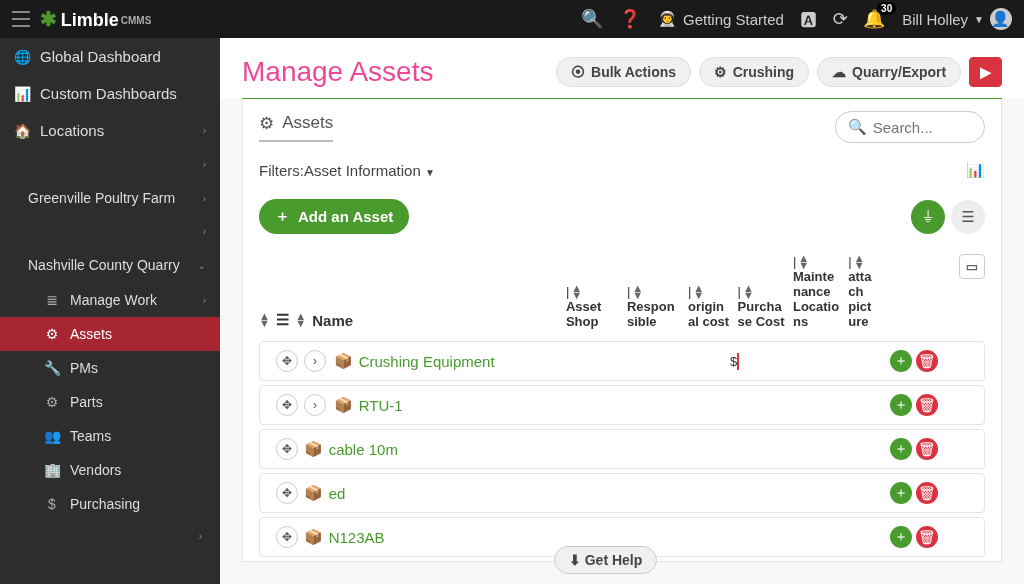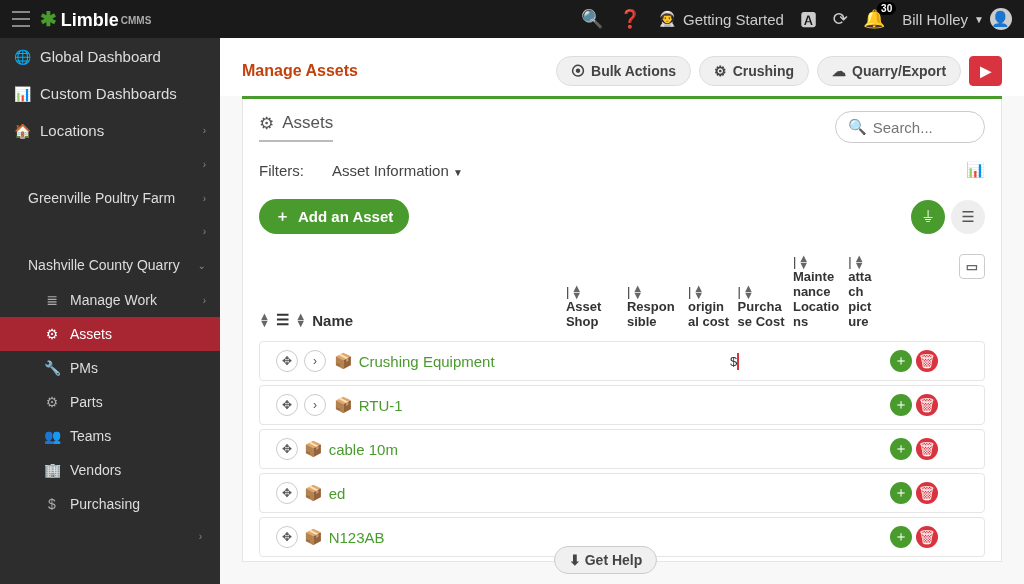--- a/index.html
+++ b/index.html
@@ -26,33 +26,33 @@
 .side-item .arrow { margin-left: auto; font-size: 10px; color: #888; }
 .side-sub { padding-left: 28px; font-size: 14px; }
 .side-active { background: #a72631; color: #fff; position: relative; }
 .side-active::after { content: ''; position: absolute; right: -8px; top: 50%; transform: translateY(-50%); border: 8px solid transparent; border-right-color: #fff; }
 .side-third { padding-left: 44px; font-size: 14px; display: flex; align-items: center; gap: 10px; padding-top: 9px; padding-bottom: 9px; }
 .side-ico { width: 16px; text-align: center; color: #aaa; font-size: 14px; }
 
 
 .main { flex: 1; background: #f8f8f8; overflow-y: auto; display: flex; flex-direction: column; }
 .main-header { padding: 18px 22px 10px 22px; display: flex; align-items: center; background: #fff; }
-.page-title { font-size: 16px; font-weight: 700; color: #c2410c; }
+.page-title { font-size: 28px; font-weight: 400; color: #ec4899; }
 .header-actions { margin-left: auto; display: flex; gap: 8px; }
 .pill-btn { background: #f0f0f0; border: 1px solid #ddd; border-radius: 16px; padding: 6px 14px; font-size: 14px; font-weight: 600; color: #444; cursor: pointer; display: inline-flex; align-items: center; gap: 6px; }
 .pill-btn.red { background: #d9333f; border-color: #d9333f; color: #fff; border-radius: 4px; padding: 6px 10px; }
 .green-divider { height: 3px; background: #4a9b2e; margin: 0 22px; }
 
 .panel { margin: 0 22px 22px 22px; background: #fff; border: 1px solid #e5e5e5; border-top: none; }
 .panel-head { padding: 12px 16px; display: flex; align-items: center; }
 .panel-title { font-size: 17px; color: #555; display: flex; align-items: center; gap: 8px; border-bottom: 2px solid #bbb; padding-bottom: 6px; }
 .search-box { margin-left: auto; border: 1px solid #ccc; border-radius: 18px; padding: 6px 12px; display: flex; align-items: center; gap: 6px; width: 150px; color: #999; font-size: 15px; }
 .search-box input { border: none; outline: none; width: 100%; font-size: 15px; color: #555; }
 
-.filters-row { padding: 6px 16px 12px 16px; display: flex; align-items: center; gap: 28px; font-size: 15px; justify-content: space-between; }
+.filters-row { padding: 6px 16px 12px 16px; display: flex; align-items: center; gap: 0; font-size: 15px; justify-content: space-between; }
 .filters-label { color: #444; }
 .filter-dd { color: #444; cursor: pointer; }
 .reports-link { margin-left: auto; color: #2a6bb5; font-size: 15px; display: flex; align-items: center; gap: 6px; cursor: pointer; }
 
 .toolbar-row { padding: 8px 16px 16px 16px; display: flex; align-items: center; }
 .add-btn { background: #4a9b2e; color: #fff; border: none; border-radius: 18px; padding: 8px 16px; font-size: 15px; font-weight: 600; cursor: pointer; display: inline-flex; align-items: center; gap: 8px; }
 .view-toggles { margin-left: auto; display: flex; gap: 6px; }
 .vt { width: 34px; height: 34px; border-radius: 17px; display: flex; align-items: center; justify-content: center; cursor: pointer; font-size: 15px; }
 .vt-green { background: #4a9b2e; color: #fff; }
 .vt-grey { background: #eee; color: #555; }

